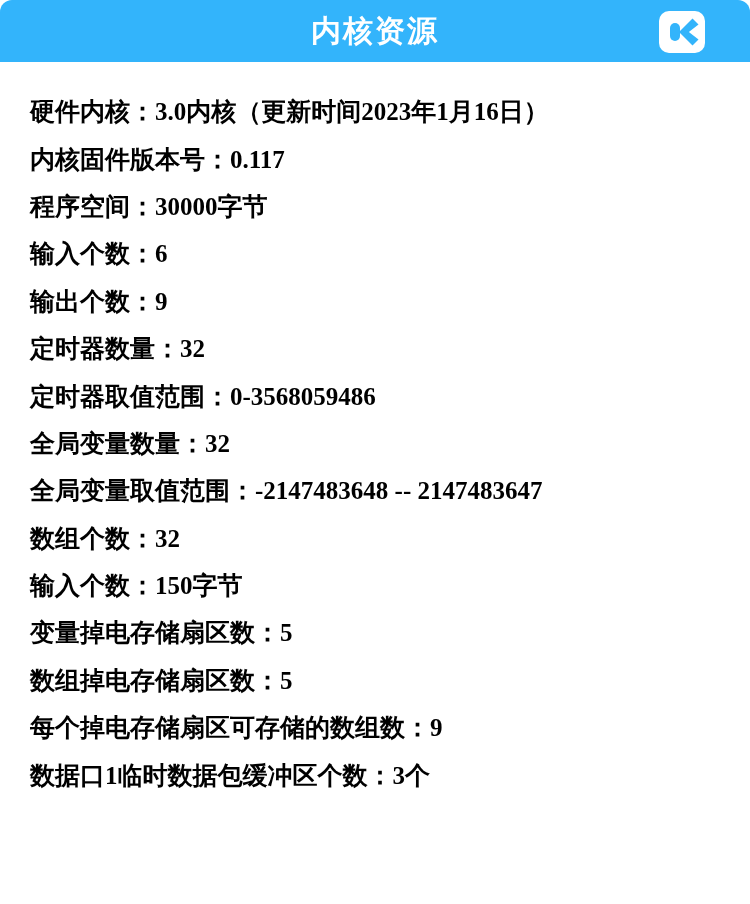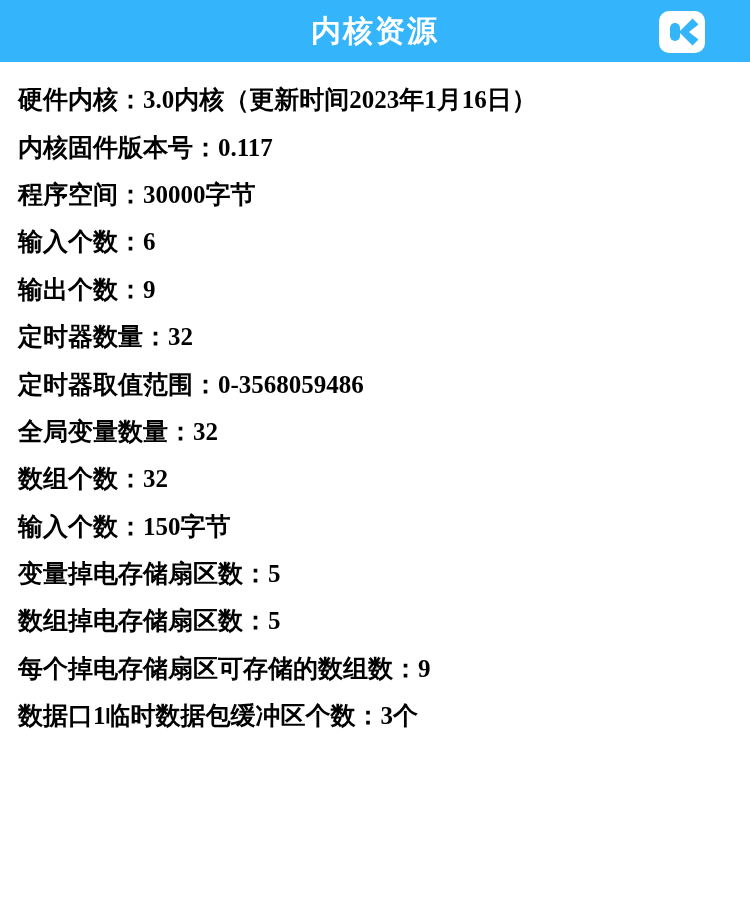--- a/index.html
+++ b/index.html
@@ -7,20 +7,21 @@
     padding: 0;
     background: #ffffff;
   }
   .page {
     position: relative;
     width: 750px;
     height: 904px;
     background: #ffffff;
     overflow: hidden;
     font-family: "Liberation Serif", "DejaVu Serif", serif;
+    border-radius: 12px;
   }
   .topbar {
     position: relative;
     width: 100%;
     height: 62px;
     background: #33B4FB;
     display: flex;
     align-items: center;
     justify-content: center;
   }
@@ -34,21 +35,21 @@
   .logo {
     position: absolute;
     top: 11px;
     right: 45px;
     width: 46px;
     height: 42px;
   }
   .logo svg { display: block; }
   .res-list {
     list-style: none;
-    margin: 0;
+    margin: 12px;
     padding: 14px 0 0 18px;
   }
   .res-list li {
     height: 47.4px;
     display: flex;
     align-items: center;
     font-size: 25px;
     font-weight: 700;
     color: #000000;
     white-space: nowrap;
@@ -76,20 +77,21 @@
 
   <ul class="res-list">
     <li>硬件内核：3.0内核（更新时间2023年1月16日）</li>
     <li>内核固件版本号：0.117</li>
     <li>程序空间：30000字节</li>
     <li>输入个数：6</li>
     <li>输出个数：9</li>
     <li>定时器数量：32</li>
     <li>定时器取值范围：0-3568059486</li>
     <li>全局变量数量：32</li>
+    <li>全局变量取值范围：-2147483648 -- 2147483647</li>
     <li>数组个数：32</li>
     <li>输入个数：150字节</li>
     <li>变量掉电存储扇区数：5</li>
     <li>数组掉电存储扇区数：5</li>
     <li>每个掉电存储扇区可存储的数组数：9</li>
     <li>数据口1临时数据包缓冲区个数：3个</li>
   </ul>
 
 </div>
 

